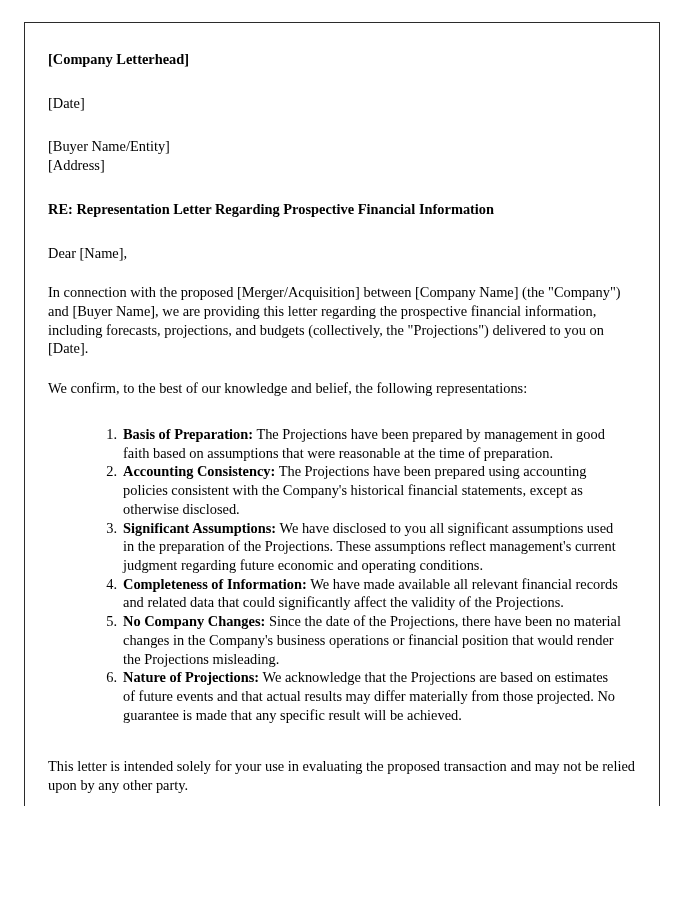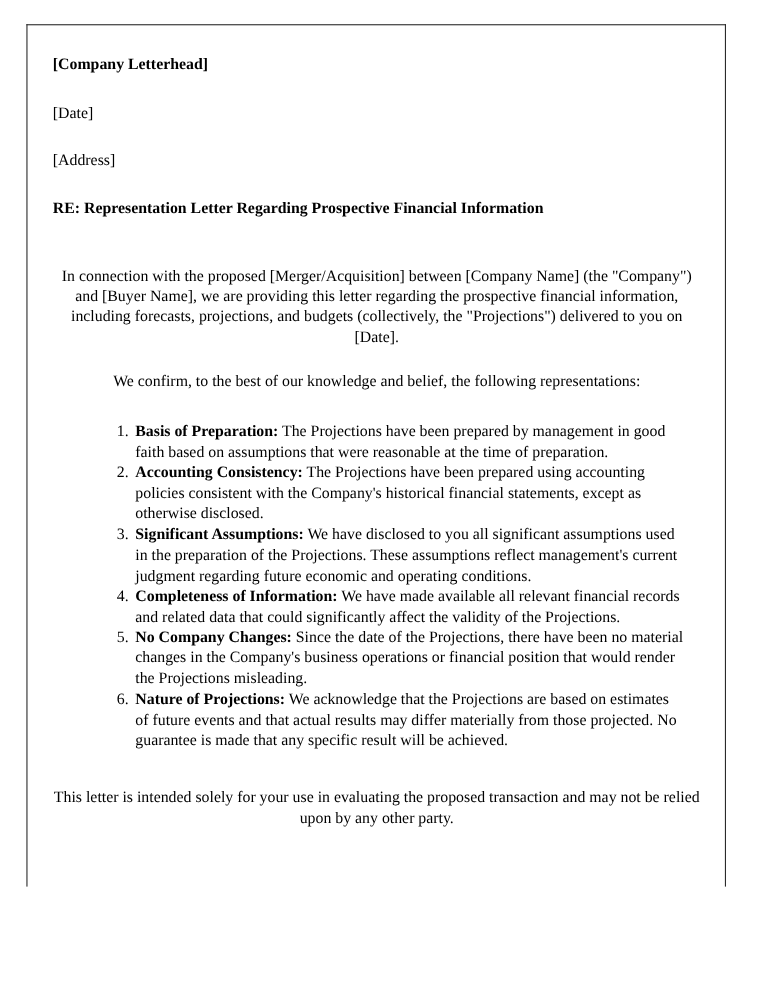--- a/index.html
+++ b/index.html
@@ -49,21 +49,21 @@
   
   .gap-lg { height: 21px; }
   .gap-md { height: 15px; }
 
   .addr-line {
     display: block;
   }
 
   p.para {
     margin: 0;
-    text-align: center;
+    text-align: left;
   }
 
   ol.reps {
     margin: 12px;
     padding: 0 0 0 0;
     list-style: none;
     counter-reset: repitem;
   }
   ol.reps > li {
     position: relative;
@@ -98,29 +98,31 @@
 
     <div class="blk bold">[Company Letterhead]</div>
 
     <div class="gap-lg"></div>
 
     <div class="blk">[Date]</div>
 
     <div class="gap-lg"></div>
 
     <div class="blk">
+      <span class="addr-line">[Buyer Name/Entity]</span>
       <span class="addr-line">[Address]</span>
     </div>
 
     <div class="gap-lg"></div>
 
     <div class="blk bold">RE: Representation Letter Regarding Prospective Financial Information</div>
 
     <div class="gap-lg"></div>
 
+    <div class="blk">Dear [Name],</div>
 
     <div class="gap-lg"></div>
 
     <p class="para">In connection with the proposed [Merger/Acquisition] between [Company Name] (the "Company") and [Buyer Name], we are providing this letter regarding the prospective financial information, including forecasts, projections, and budgets (collectively, the "Projections") delivered to you on [Date].</p>
 
     <div class="gap-lg"></div>
 
     <p class="para">We confirm, to the best of our knowledge and belief, the following representations:</p>
 
     <div class="gap-md"></div>

